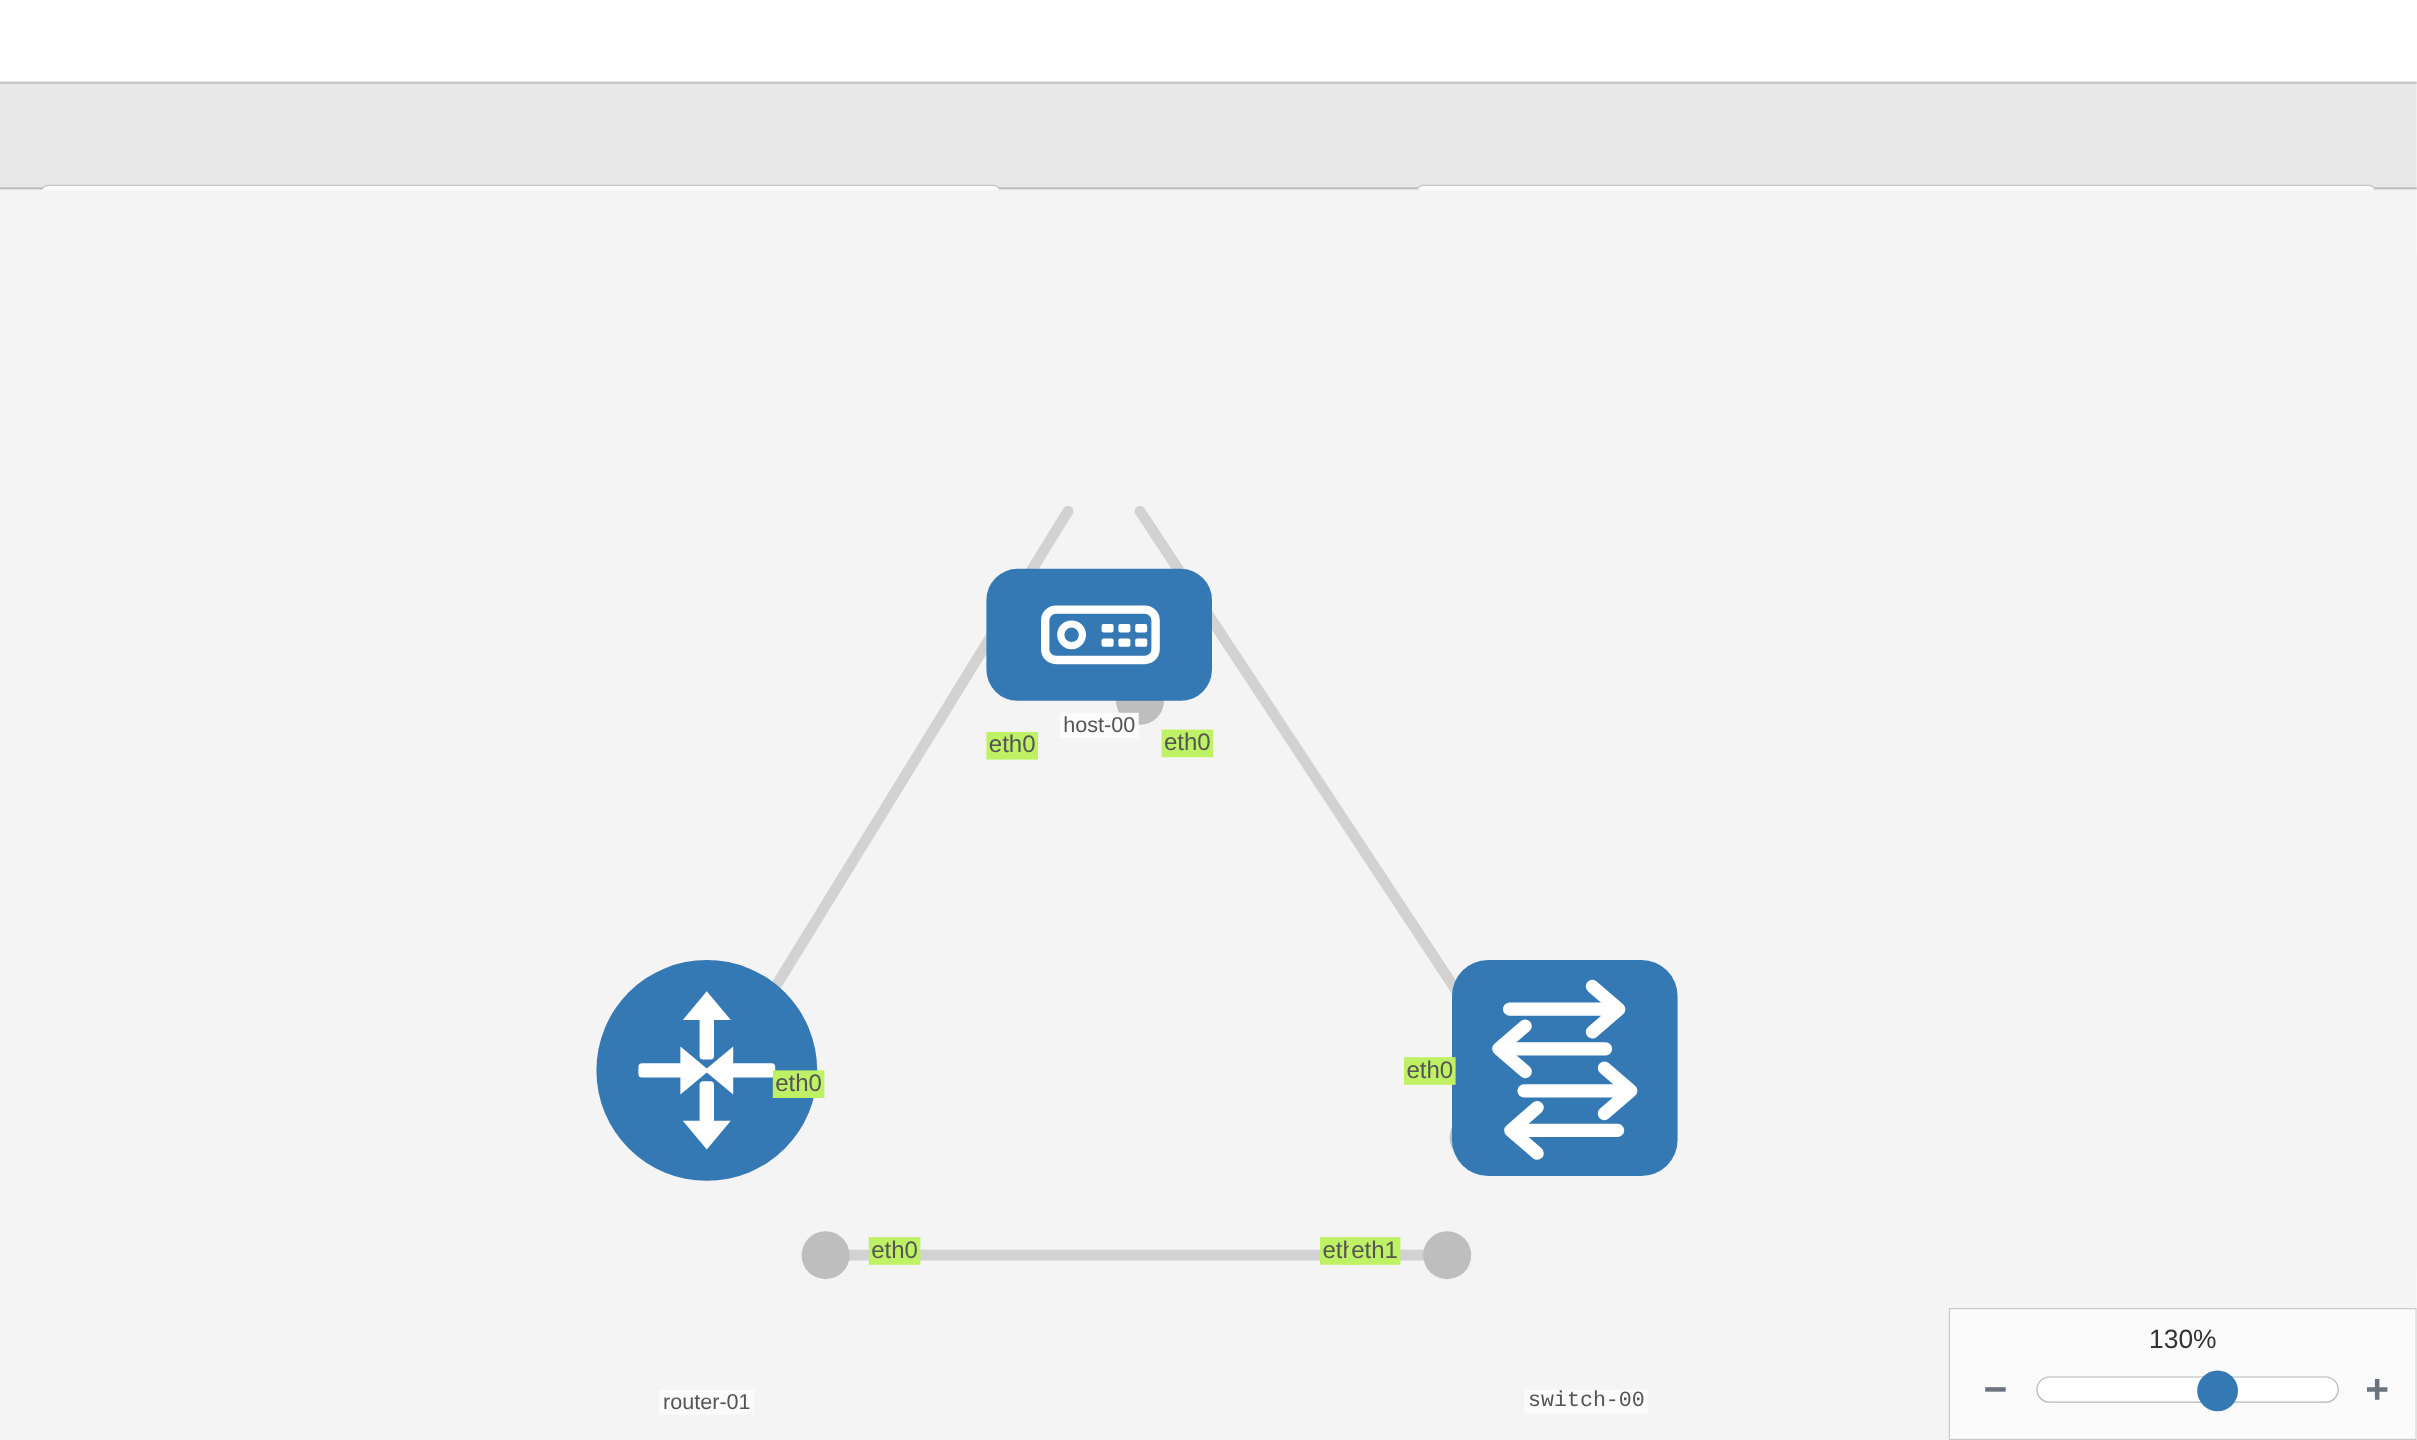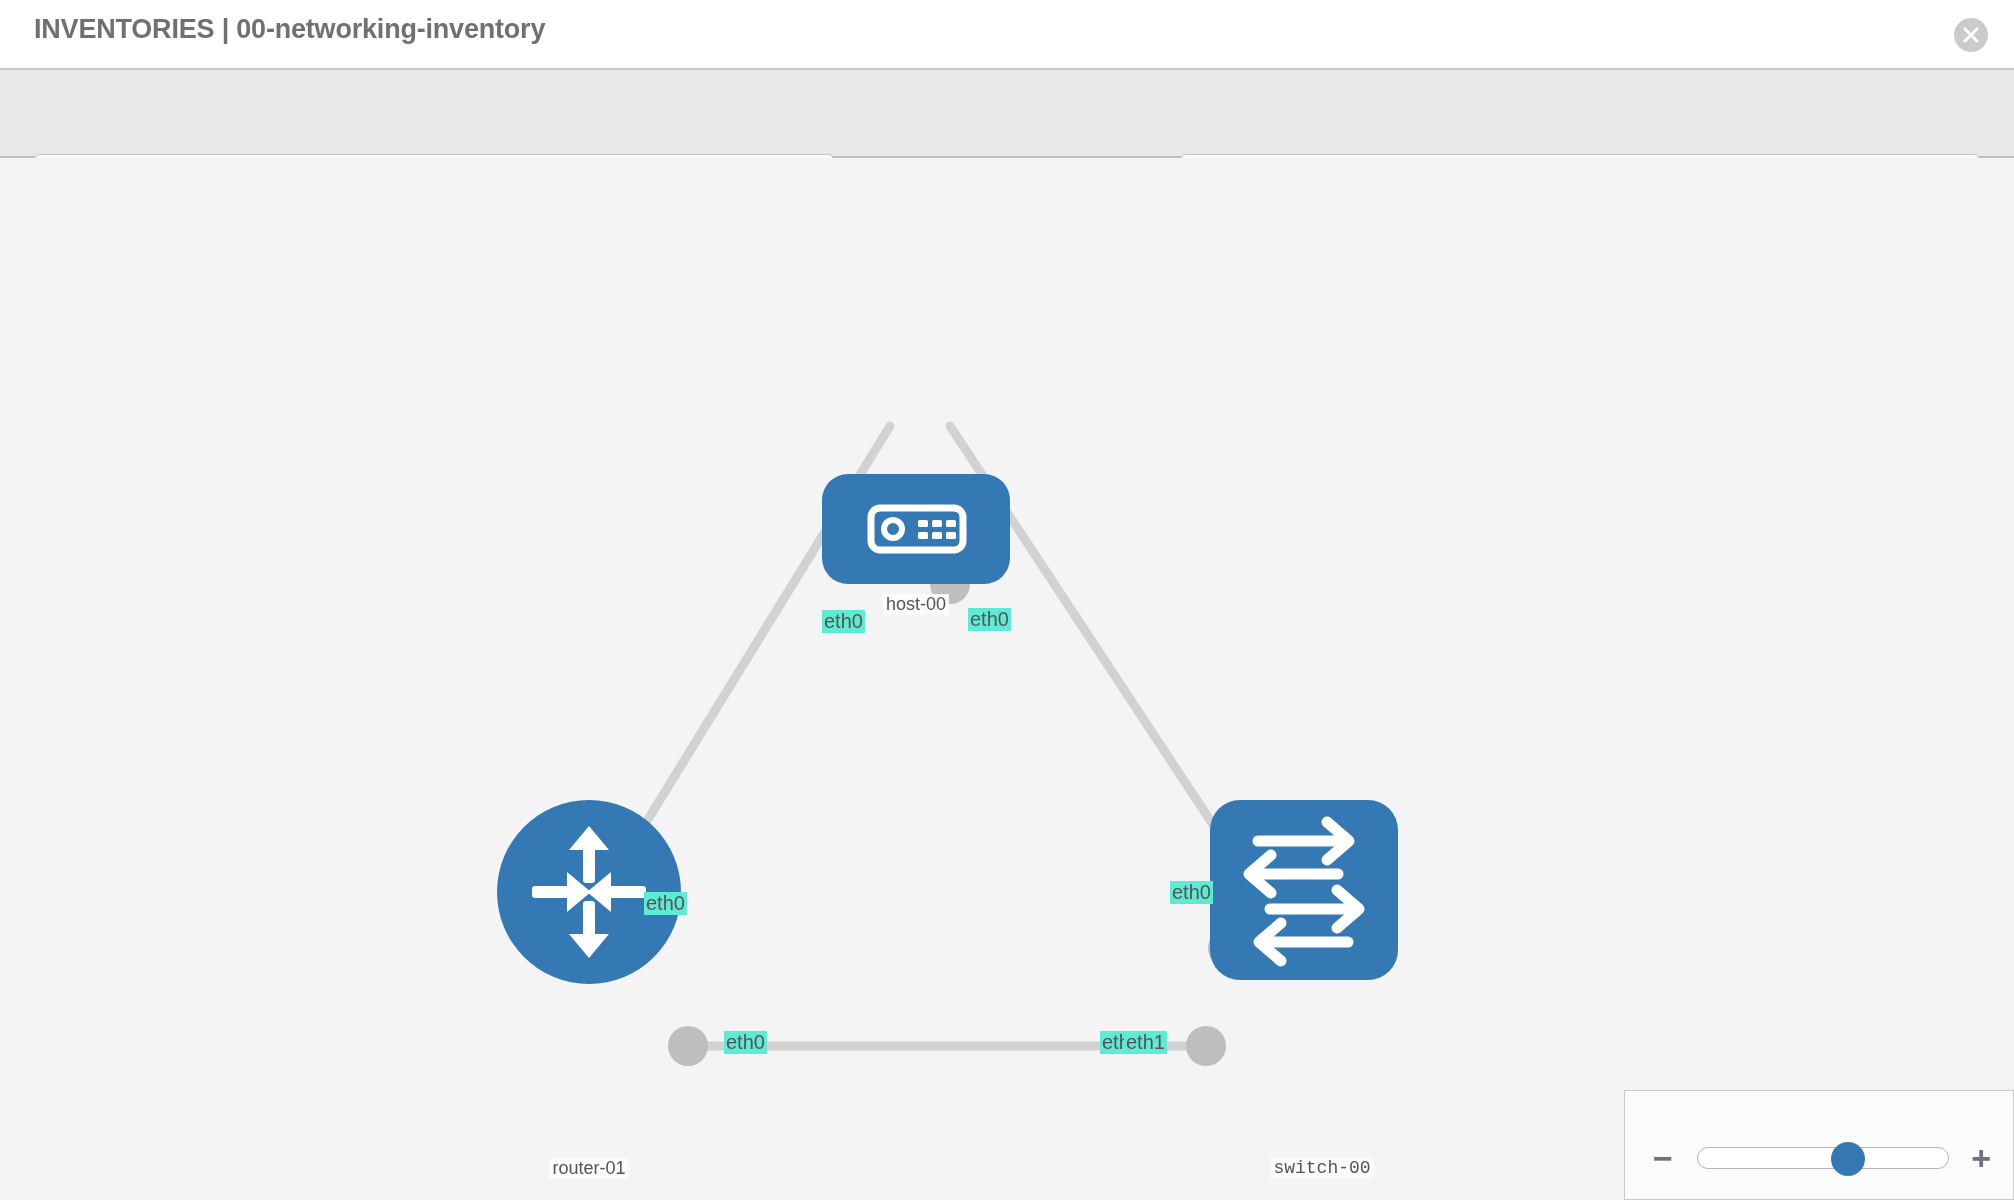--- a/index.html
+++ b/index.html
@@ -71,21 +71,21 @@
   .node.square { border-radius: 30px; }
   .node.circle { border-radius: 50%; }
 
   .node-label {
     position: absolute; font-size: 18px; color: #555555;
     background: #fbfbfb; padding: 0 3px; white-space: nowrap;
     transform: translateX(-50%);
   }
   .iface-label {
     position: absolute; font-size: 20px; color: #555555;
-    background: #5eead4; padding: 0 2px; white-space: nowrap;
+    background: #bef264; padding: 0 2px; white-space: nowrap;
   }
   .connector {
     position: absolute; width: 40px; height: 40px; border-radius: 50%;
     background: #bebebe;
   }
 
   
   .zoom-panel {
     position: absolute; right: 0; bottom: 0; width: 390px; height: 110px;
     background: #fbfbfb; border: 1px solid #c9c9c9;
@@ -109,28 +109,20 @@
     position: absolute; top: -6px; width: 34px; height: 34px;
     border-radius: 50%; background: #3479b4; cursor: pointer;
     transform: translateX(-50%);
   }
 </style>
 </head>
 <body>
 
 <div id="app">
 
-  <div class="header">
-    <div class="header-title">INVENTORIES | 00-networking-inventory</div>
-    <div class="close-btn">
-      <svg width="34" height="34" viewBox="0 0 34 34" aria-hidden="true">
-        <path d="M11 9 L17 15 L23 9 L25 11 L19 17 L25 23 L23 25 L17 19 L11 25 L9 23 L15 17 L9 11 Z" fill="#ffffff"></path>
-      </svg>
-    </div>
-  </div>
 
   <div class="toolbar">
 
     <div class="select-box" id="actions-select">
       <span class="sel-label">ACTIONS</span>
       <span class="caret"></span>
     </div>
 
     <div class="tool-icon" id="wrench-icon">
       <svg width="44" height="44" viewBox="0 0 44 44" aria-hidden="true">
@@ -232,20 +224,21 @@
       <div class="iface-label" style="left:822px;  top:452px;">eth0</div>
       <div class="iface-label" style="left:968px;  top:450px;">eth0</div>
       <div class="iface-label" style="left:644px;  top:734px;">eth0</div>
       <div class="iface-label" style="left:1170px; top:723px;">eth0</div>
       <div class="iface-label" style="left:724px;  top:873px;">eth0</div>
       <div class="iface-label" style="left:1100px; top:873px;">eth</div>
       <div class="iface-label" style="left:1124px; top:873px;">eth1</div>
     </div>
 
     <div class="zoom-panel">
+      <div class="zoom-value">130%</div>
       <div class="zoom-minus">−</div>
       <div class="zoom-track">
         <div class="zoom-thumb" id="zoom-thumb" style="left: 60%;"></div>
       </div>
       <div class="zoom-plus">+</div>
     </div>
   </div>
 
 </div>
 

